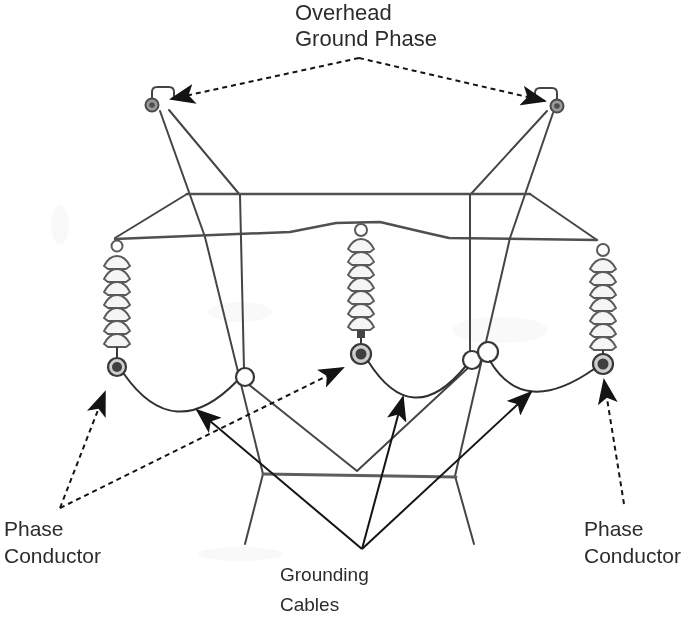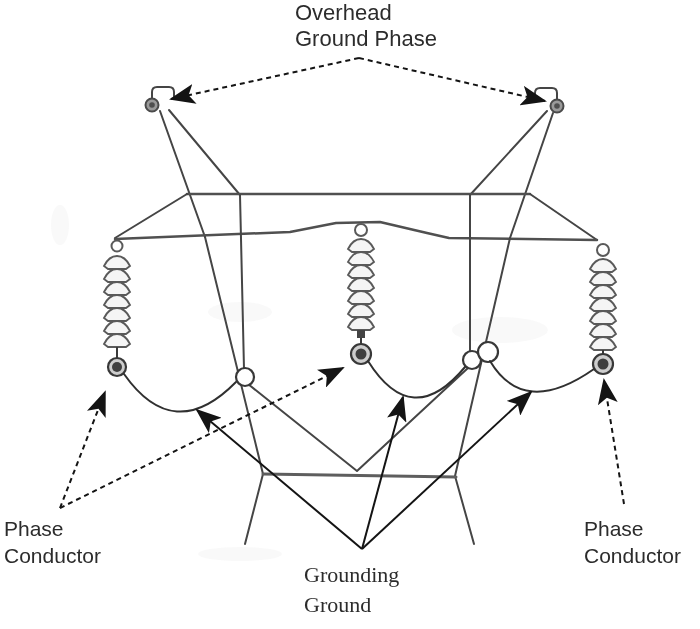--- a/index.html
+++ b/index.html
@@ -37,21 +37,21 @@
   
   .lbl{
     position:absolute;color:var(--c-text);
     font-family:"Liberation Sans","DejaVu Sans",sans-serif;
     white-space:nowrap;
   }
   .lbl span{display:block;}
   .lbl-ogw{left:295px;top:0px;font-size:22px;line-height:26px;}
   .lbl-pcl{left:4px;top:515px;font-size:21px;line-height:27px;}
   .lbl-pcr{left:584px;top:515px;font-size:21px;line-height:27px;}
-  .lbl-gc{left:304px;top:560px;font-size:22px;line-height:30px;font-family:Liberation Serif, serif;}
+  .lbl-gc{left:280px;top:560px;font-size:19px;line-height:30px;}
 </style>
 </head>
 <body>
 
 <div id="stage">
 
   <svg id="art" width="700" height="629" viewBox="0 0 700 629">
     <defs>
       <marker id="ah" viewBox="0 0 13 10" markerWidth="13" markerHeight="10" refX="12" refY="5" orient="auto" markerUnits="strokeWidth">
         <path class="ah" d="M0,0 L13,5 L0,10 L3,5 Z"></path>
@@ -184,16 +184,16 @@
     <span>Conductor</span>
   </div>
 
   <div class="lbl lbl-pcr">
     <span>Phase</span>
     <span>Conductor</span>
   </div>
 
   <div class="lbl lbl-gc">
     <span>Grounding</span>
-    <span>Ground</span>
+    <span>Cables</span>
   </div>
 
 </div>
 
 </body></html>

